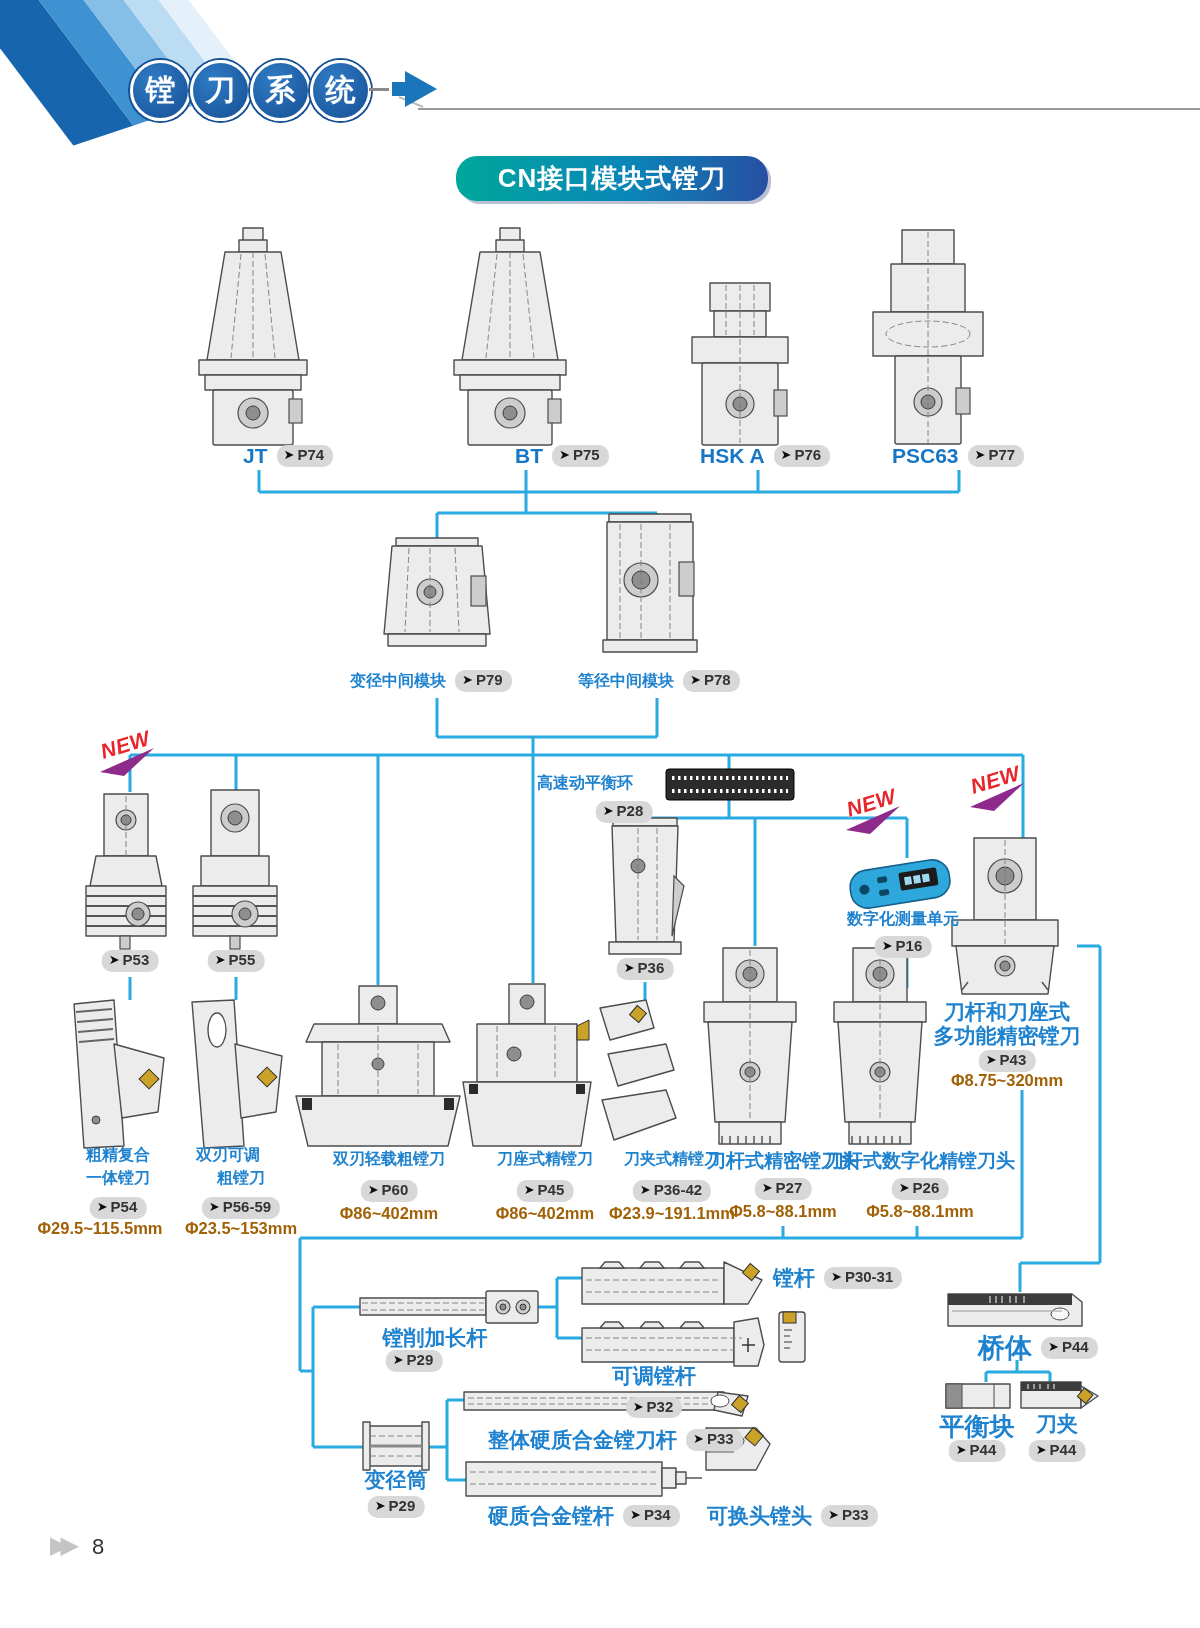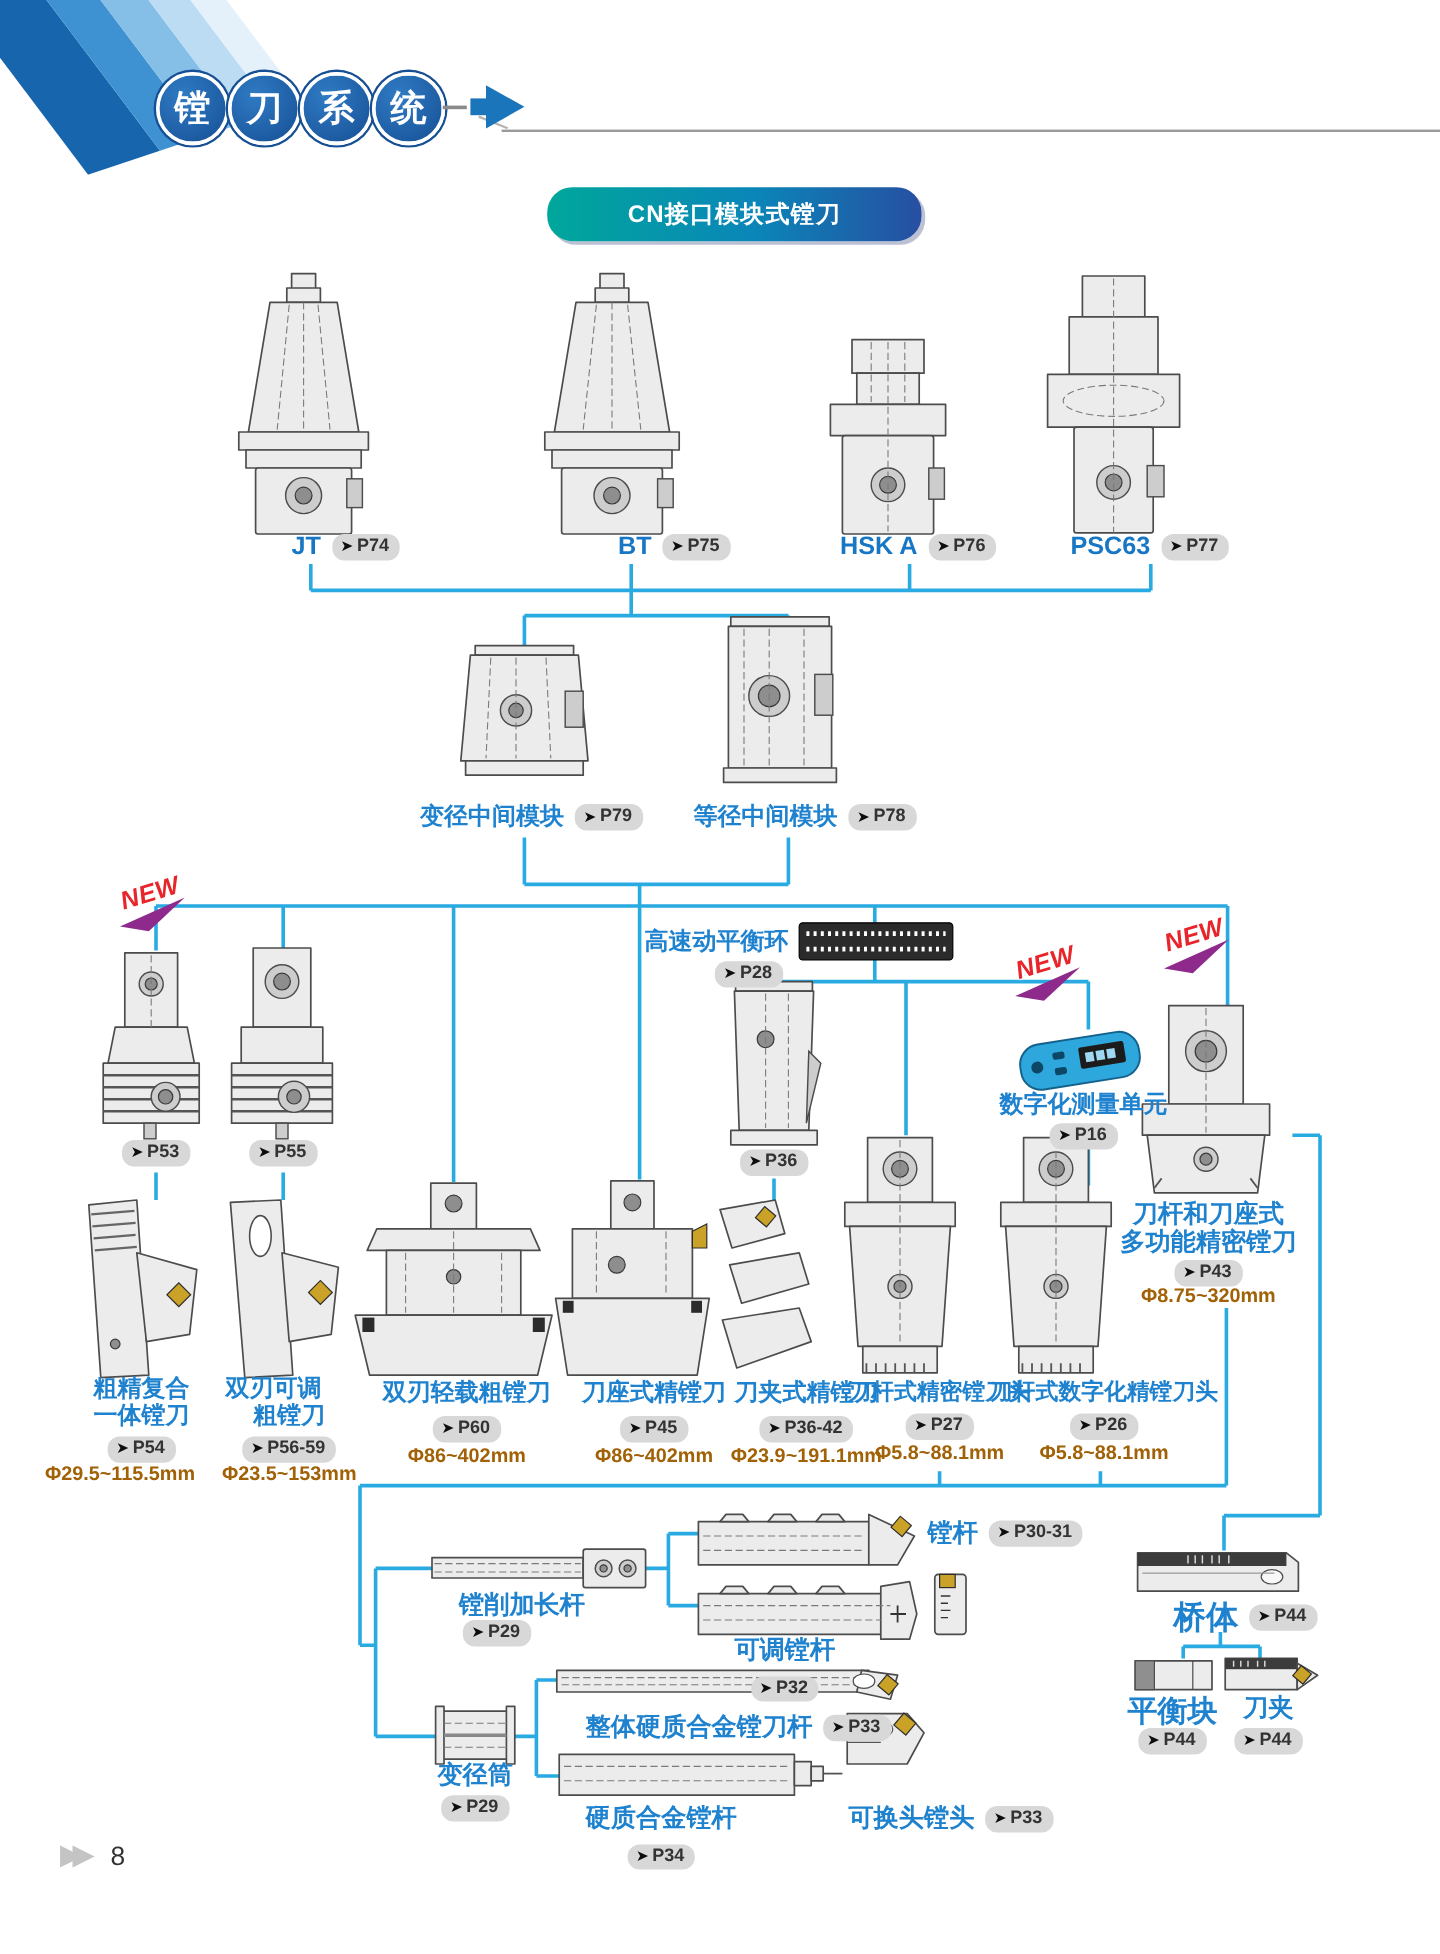--- a/index.html
+++ b/index.html
@@ -2,21 +2,21 @@
 <html><head>
 <meta charset="utf-8">
 <style>
   html,body{margin:0;padding:0;background:#fff;}
   #canvas{position:relative;width:1200px;height:1628px;background:#fff;overflow:hidden;
           font-family:"Liberation Sans","DejaVu Sans",sans-serif;}
   .abs{position:absolute;}
   .c{transform:translateX(-50%);}
   svg.layer{position:absolute;left:0;top:0;z-index:1;}
   .txt{z-index:2;}
-  .nlabel{color:#1E82CF;font-weight:bold;font-size:20px;white-space:nowrap;line-height:1.12;}
+  .nlabel{color:#1E82CF;font-weight:bold;font-size:16px;white-space:nowrap;line-height:1.12;}
   .nlabel.lat{color:#1777C5;font-size:21px;}
   .pbadge{display:inline-flex;align-items:center;background:#D8D8D8;border-radius:10px;
           padding:1px 9px 2px 7px;font-size:15px;font-weight:bold;color:#333;white-space:nowrap;line-height:1.25;}
   .pbadge .arr{color:#0d0d0d;margin-right:3px;font-size:13px;}
   .range{color:#a16207;font-weight:600;font-size:16.5px;white-space:nowrap;}
   .inline-node{display:flex;align-items:center;gap:9px;}
   
   .logo-circle{position:absolute;width:55px;height:55px;border-radius:50%;
       background:radial-gradient(circle at 35% 30%,#2F7BC4,#164F94);border:3px solid #fff;
       box-shadow:0 0 0 2px #164F94;color:#fff;font-size:30px;font-weight:bold;
@@ -26,21 +26,21 @@
   .arrow-tri{position:absolute;left:405px;top:71px;width:0;height:0;z-index:3;
       border-top:18px solid transparent;border-bottom:18px solid transparent;border-left:32px solid #1B75BB;}
   .banner{position:absolute;left:428px;top:57px;width:772px;height:50px;z-index:2;
       background:linear-gradient(90deg,#F0D6A0 0%,#F7E8C8 35%,#FEFBF3 75%,#fff 100%);
       clip-path:polygon(26px 0,100% 0,100% 100%,0 100%);}
   .banner-title{position:absolute;left:50px;top:0;line-height:50px;font-size:27px;font-weight:bold;color:#0f0f0f;}
   .banner-underline{position:absolute;left:418px;top:108px;width:782px;height:2px;background:#9a9a9a;z-index:2;}
   .banner-fold{position:absolute;left:398px;top:101px;width:26px;height:2px;background:#b5b5b5;transform:rotate(22deg);z-index:2;}
   .cat-badge{position:absolute;left:456px;top:156px;width:312px;height:45px;border-radius:21px;z-index:2;
       background:linear-gradient(90deg,#00A79B 0%,#0A86B8 55%,#274FA2 100%);
-      box-shadow:3px 3px 0 rgba(30,45,110,.30);color:#fff;font-size:20px;font-weight:bold;
+      box-shadow:3px 3px 0 rgba(30,45,110,.30);color:#fff;font-size:26px;font-weight:bold;
       display:flex;align-items:center;justify-content:center;letter-spacing:1px;}
   
   .new-badge{position:absolute;width:72px;height:54px;z-index:4;}
   .new-badge svg{position:absolute;left:0;top:0;}
   .new-badge span{position:absolute;left:8px;top:3px;transform:rotate(-17deg);
       font-style:italic;font-weight:900;font-size:21px;color:#E8252A;letter-spacing:.5px;
       text-shadow:0 0 2px #fff,0 0 2px #fff;}
   
   .chevrons{position:absolute;left:50px;top:1531px;font-size:24px;color:#C4C4C4;letter-spacing:-8px;z-index:2;}
   .pageno{position:absolute;left:92px;top:1534px;font-size:22px;color:#333;font-weight:500;z-index:2;}
@@ -578,21 +578,21 @@
   </div>
 
   <div class="abs txt nlabel c" style="left:396px;top:1468px;font-size:21px;">变径筒</div>
   <div class="abs txt c" style="left:396px;top:1496px;">
     <span class="pbadge">
         <span class="arr">➤</span>
         <span>P29</span>
       </span>
   </div>
 
-  <div class="abs txt inline-node" style="left:488px;top:1504px;flex-direction:column;">
+  <div class="abs txt inline-node" style="left:488px;top:1504px;">
     <span class="nlabel" style="font-size:21px;">硬质合金镗杆</span>
     <span class="pbadge">
         <span class="arr">➤</span>
         <span>P34</span>
       </span>
   </div>
 
   <div class="abs txt inline-node" style="left:707px;top:1504px;">
     <span class="nlabel" style="font-size:21px;">可换头镗头</span>
     <span class="pbadge">

